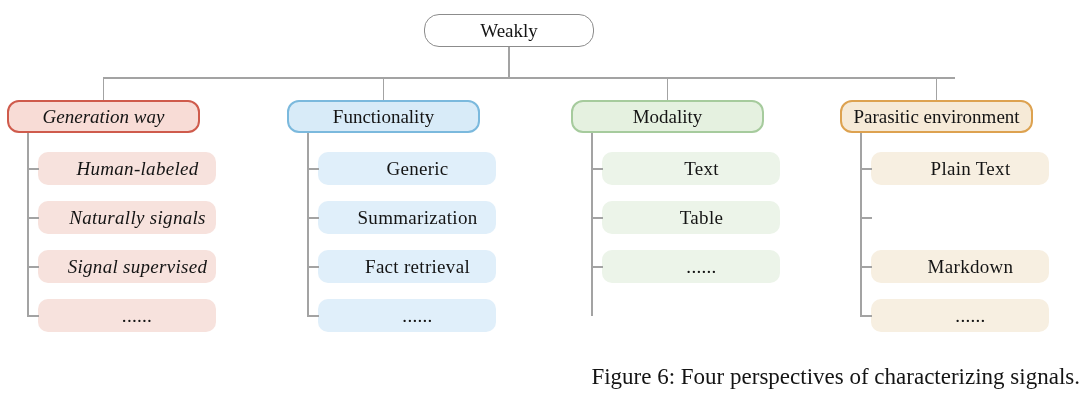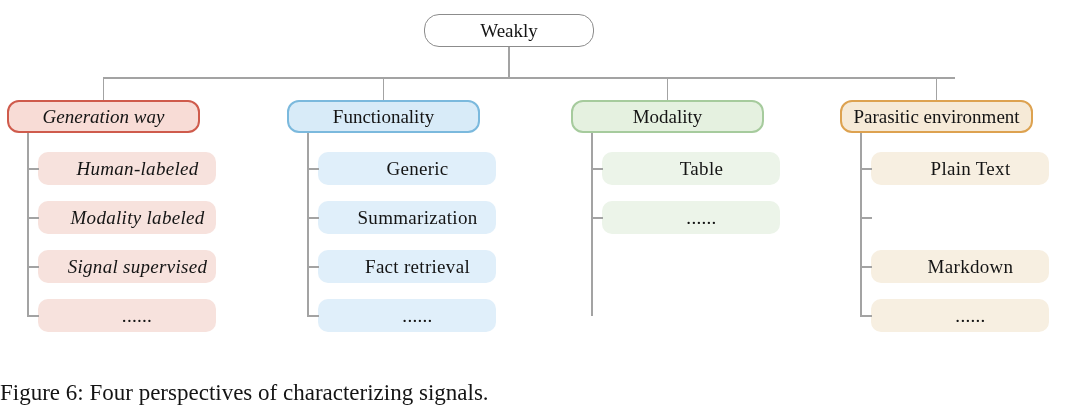--- a/index.html
+++ b/index.html
@@ -93,23 +93,23 @@
     border-radius: 10px;
     display: flex; align-items: center; justify-content: center;
     font-size: 19px;
     letter-spacing: 0.3px;
     white-space: nowrap;
     padding-left: 21px;
   }
 
   .caption {
     position: absolute;
-    left: 0; top: 380px;
+    left: 0; top: 364px;
     width: 100%;
-    text-align: left;
+    text-align: right;
     font-size: 23px;
   }
 </style>
 </head>
 <body>
 
 <div class="figure" style="--line: #a3a3a3; --root-border: #8c8c8c; --root-fill: #ffffff; --text: #141414;">
   <div class="root-box">Weakly</div>
   <div class="root-stem"></div>
   <div class="top-hline"></div>
@@ -119,21 +119,21 @@
     <div class="header-box">Generation way</div>
     <div class="v-line"></div>
     <div class="children">
   <div class="child-row">
     <div class="tick"></div>
     <div class="child-box">Human-labeled</div>
   </div>
 
   <div class="child-row">
     <div class="tick"></div>
-    <div class="child-box">Modality labeled</div>
+    <div class="child-box">Naturally signals</div>
   </div>
 
   <div class="child-row">
     <div class="tick"></div>
     <div class="child-box">Signal supervised</div>
   </div>
 
   <div class="child-row">
     <div class="tick"></div>
     <div class="child-box">......</div>
@@ -166,20 +166,24 @@
     <div class="child-box">......</div>
   </div>
 </div>
   </div>
 
   <div class="column" style="--hdr-border: #a6cb9d; --hdr-fill: #e5f1e0; --child-fill: #ecf4e9;">
     <div class="drop"></div>
     <div class="header-box">Modality</div>
     <div class="v-line"></div>
     <div class="children">
+  <div class="child-row">
+    <div class="tick"></div>
+    <div class="child-box">Text</div>
+  </div>
 
   <div class="child-row">
     <div class="tick"></div>
     <div class="child-box">Table</div>
   </div>
 
 
   <div class="child-row">
     <div class="tick"></div>
     <div class="child-box">......</div>

